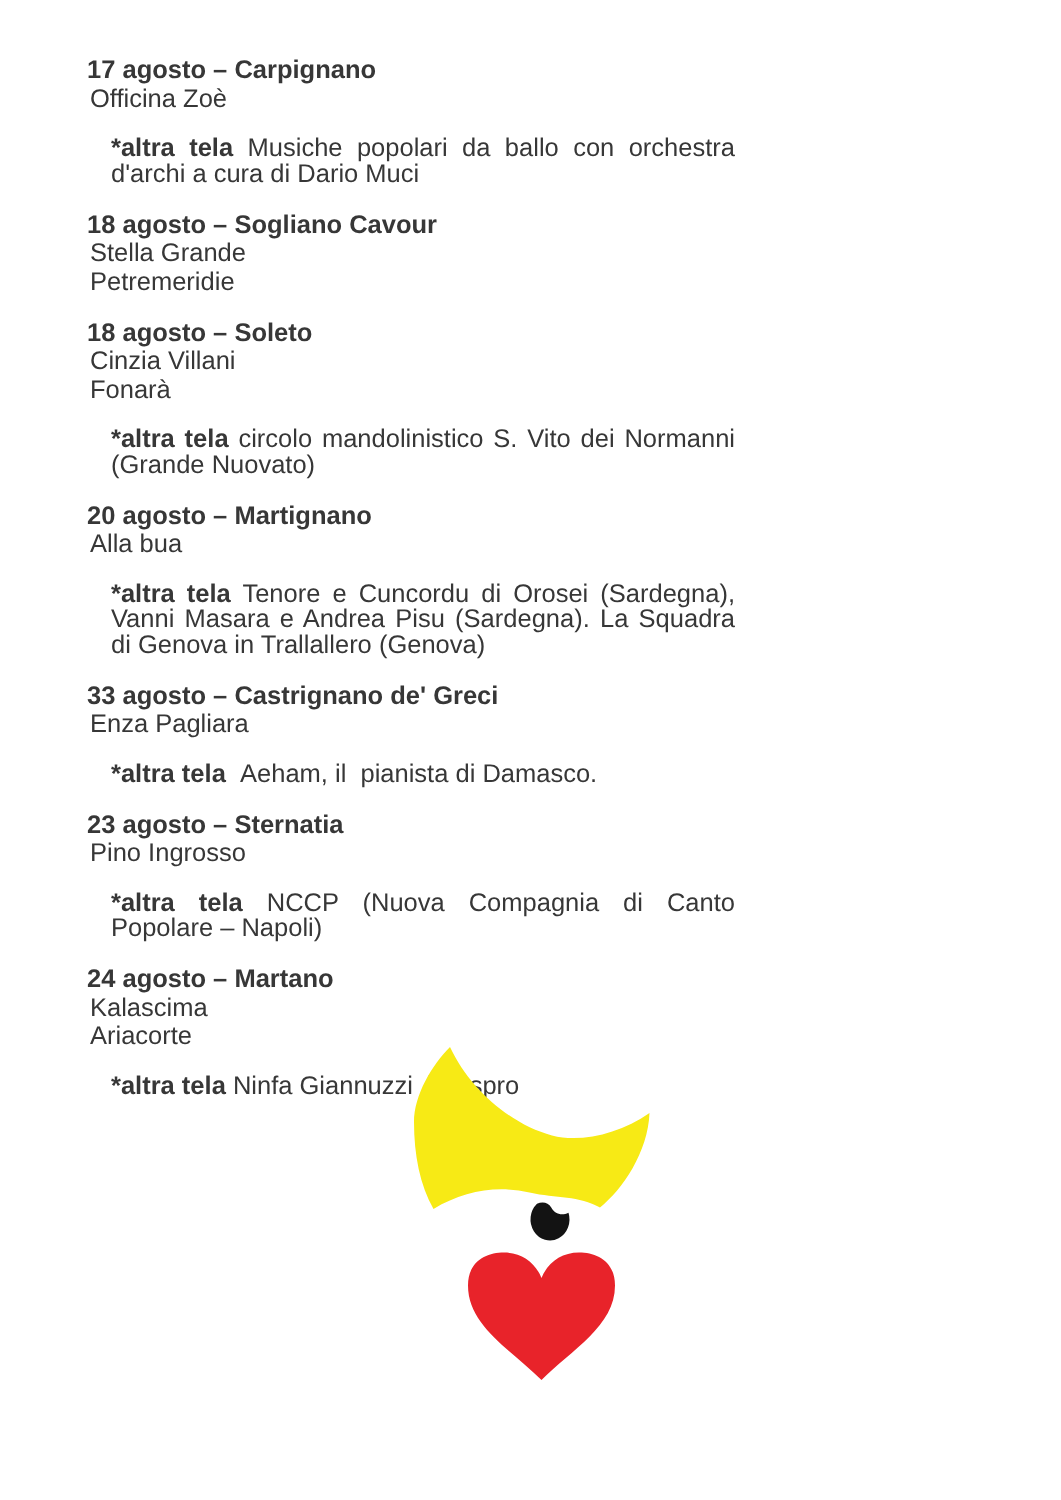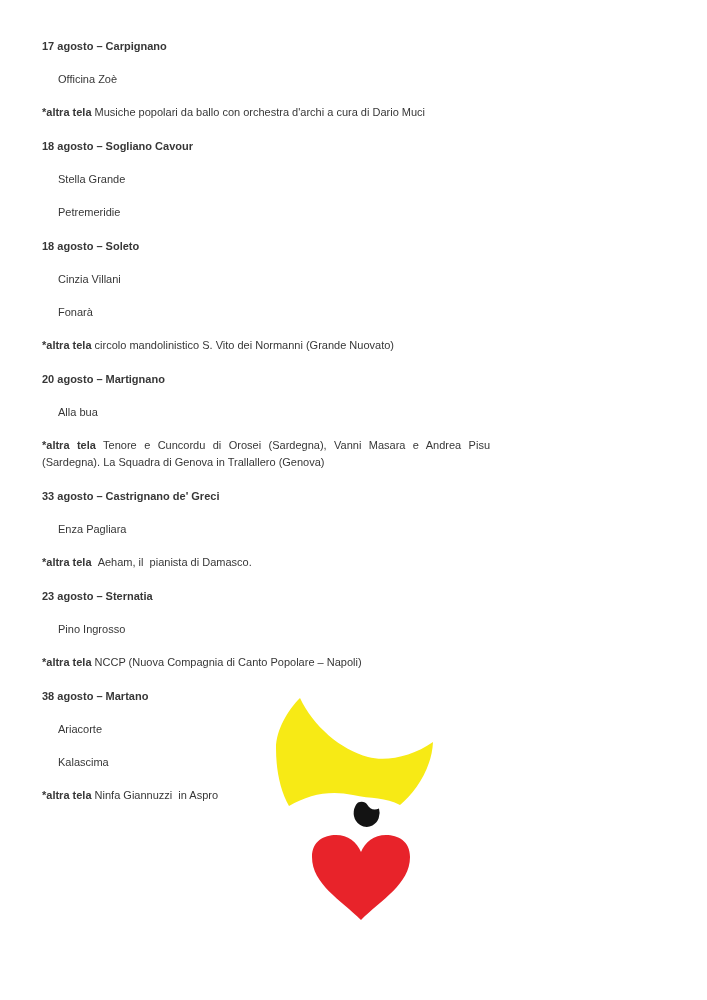--- a/index.html
+++ b/index.html
@@ -9,41 +9,41 @@
   body {
     width: 707px;
     height: 1000px;
     background: var(--page-bg, #ffffff);
     font-family: "Liberation Sans", sans-serif;
     position: relative;
     overflow: hidden;
   }
   .events {
     position: absolute;
-    left: 42px;
+    left: 58px;
     top: 38px;
     width: 448px;
-    font-size: 11px;
+    font-size: 17px;
     line-height: 17px;
     color: var(--text-color, #373737);
   }
   .event {
     margin: 0 0 17px 0;
   }
   .event-title {
     margin: 0;
     font-size: inherit;
     line-height: inherit;
     font-weight: bold;
   }
   .event-line {
-    margin: 16px;
+    margin: 2px;
   }
   .altra {
-    margin: 0;
+    margin: 16px;
     text-align: justify;
     hyphens: manual;
     -webkit-hyphens: manual;
   }
   .altra .label {
     font-weight: bold;
   }
   .logo {
     position: absolute;
     left: 275px;
@@ -96,23 +96,23 @@
       </article>
 
 
     <article class="event">
       <h3 class="event-title">23 agosto – Sternatia</h3>
     <div class="event-line">Pino Ingrosso</div>
         <p class="altra"><span class="label">*altra tela</span> <span>NCCP (Nuova Compagnia di Canto Popolare – Napoli)</span></p>
       </article>
 
     <article class="event">
-      <h3 class="event-title">38 agosto – Martano</h3>
-    <div class="event-line">Ariacorte</div>
-        <div class="event-line">Kalascima</div>
+      <h3 class="event-title">24 agosto – Martano</h3>
+    <div class="event-line">Kalascima</div>
+        <div class="event-line">Ariacorte</div>
         <p class="altra"><span class="label">*altra tela</span> <span>Ninfa Giannuzzi&nbsp; in Aspro</span></p>
       </article>
   </section>
 
   <figure class="logo">
     <svg viewBox="0 0 160 245" xmlns="http://www.w3.org/2000/svg" aria-hidden="true">
       <path fill="var(--moon-color, #f7ea15)" d="M25,8
                C13,20 1,40 1,58
                C1,80 5,100 14,116
                C34,104 56,100 78,105

